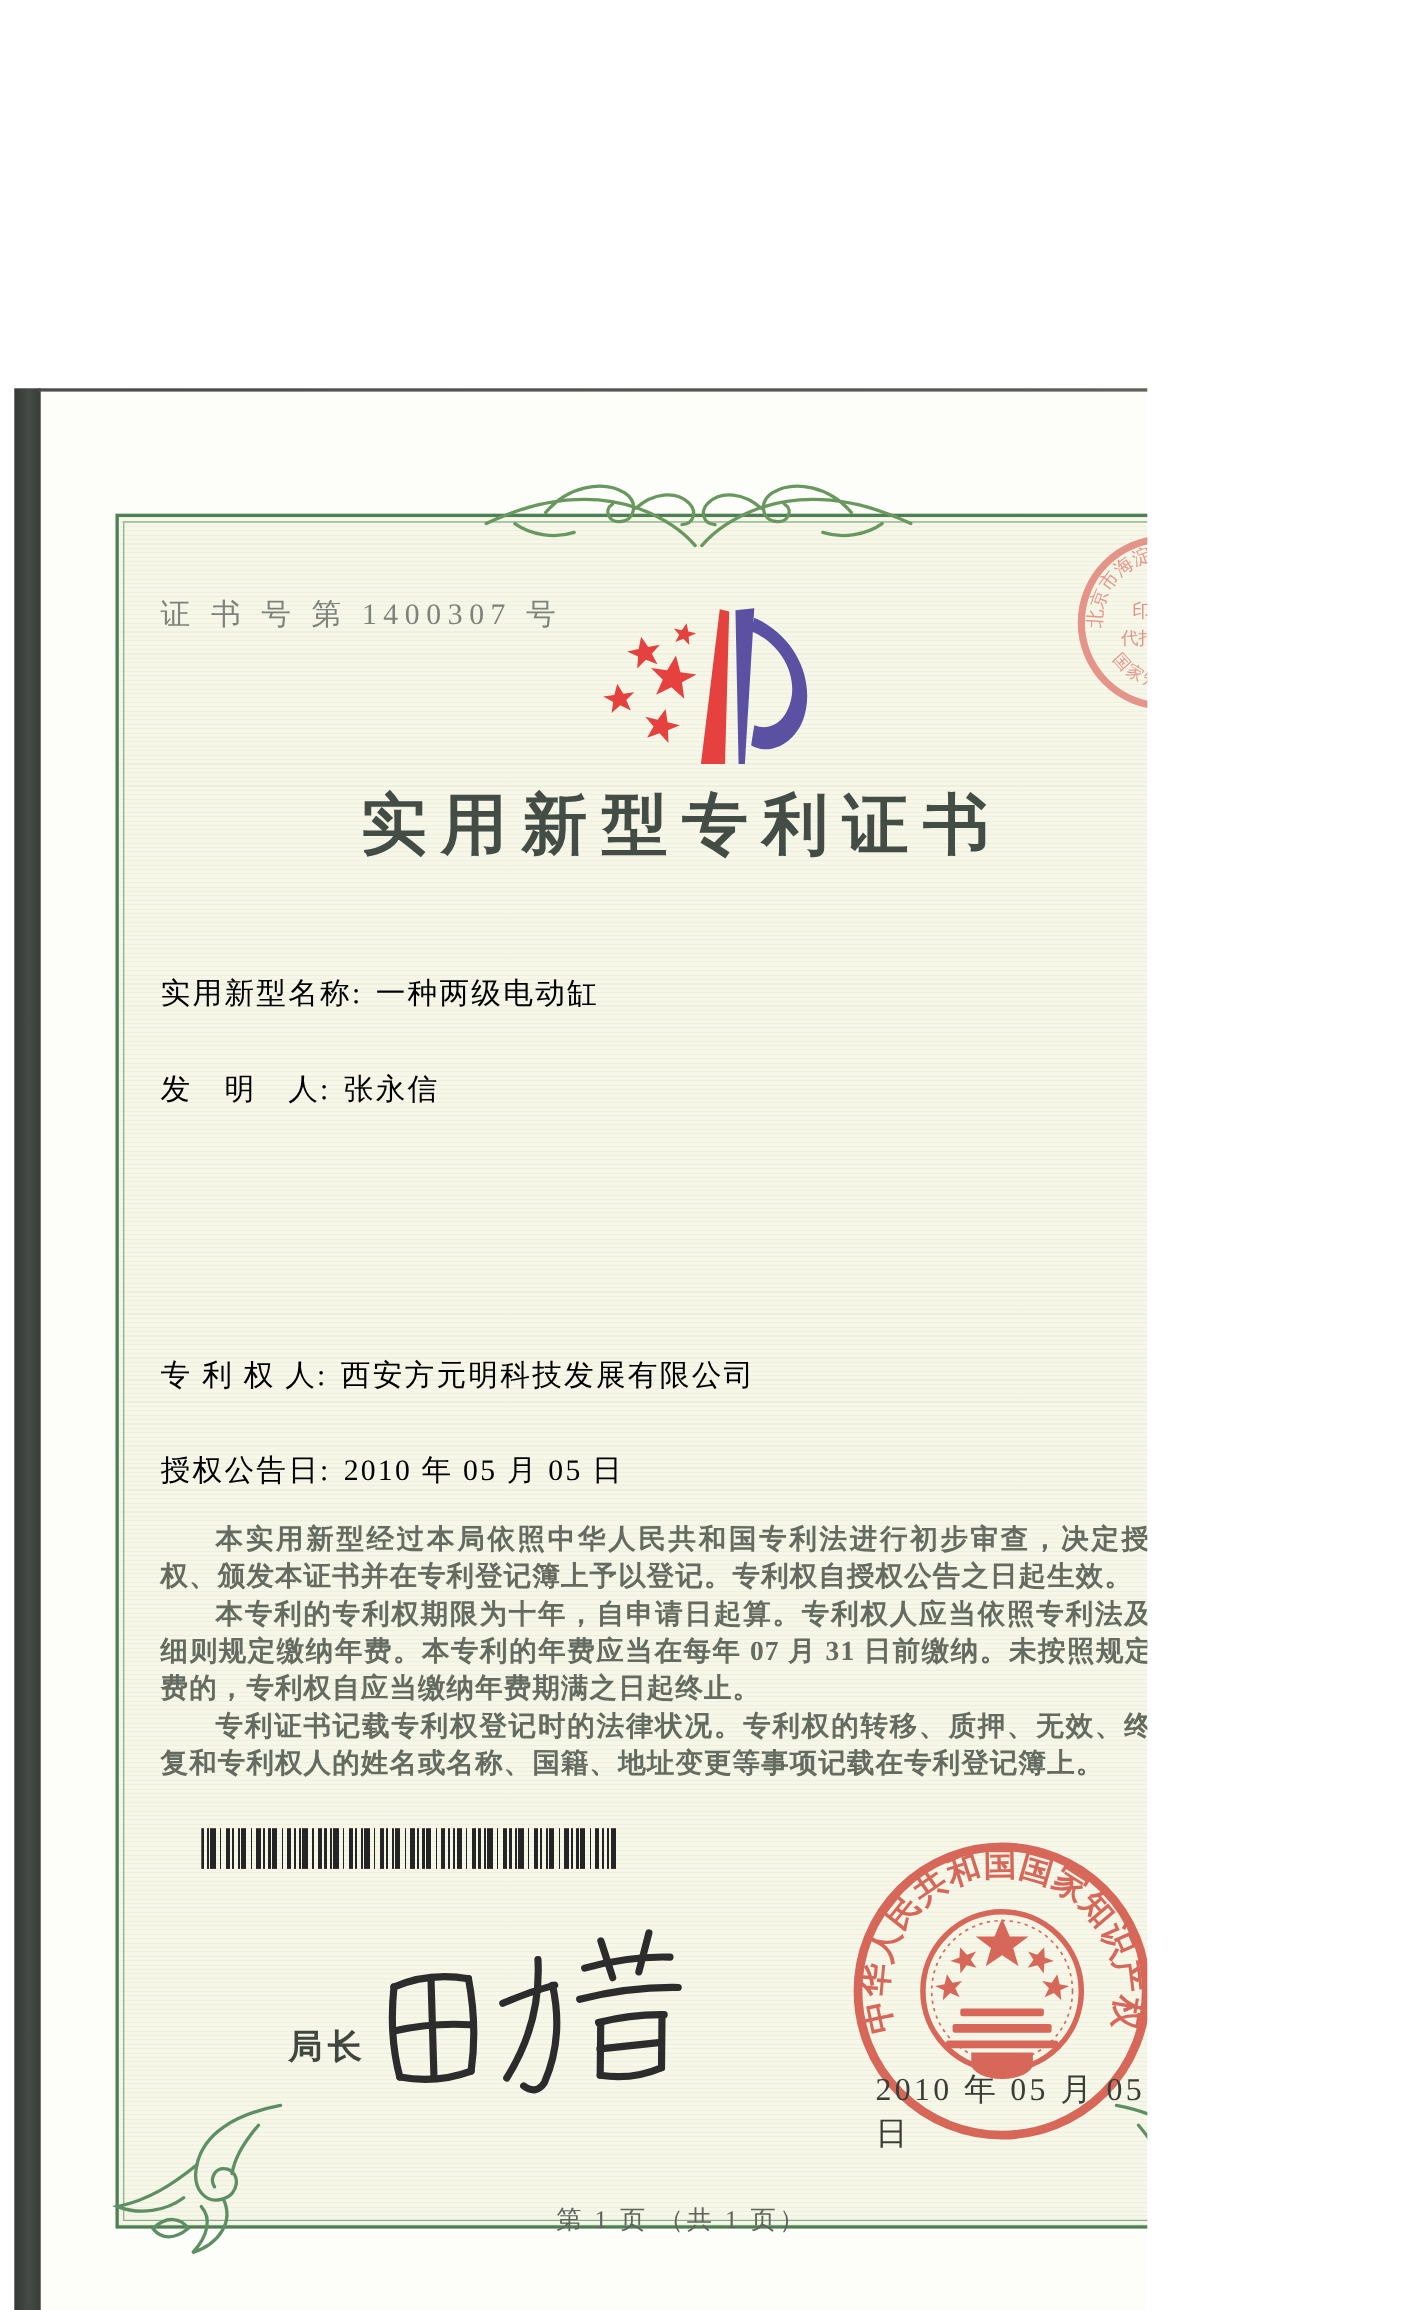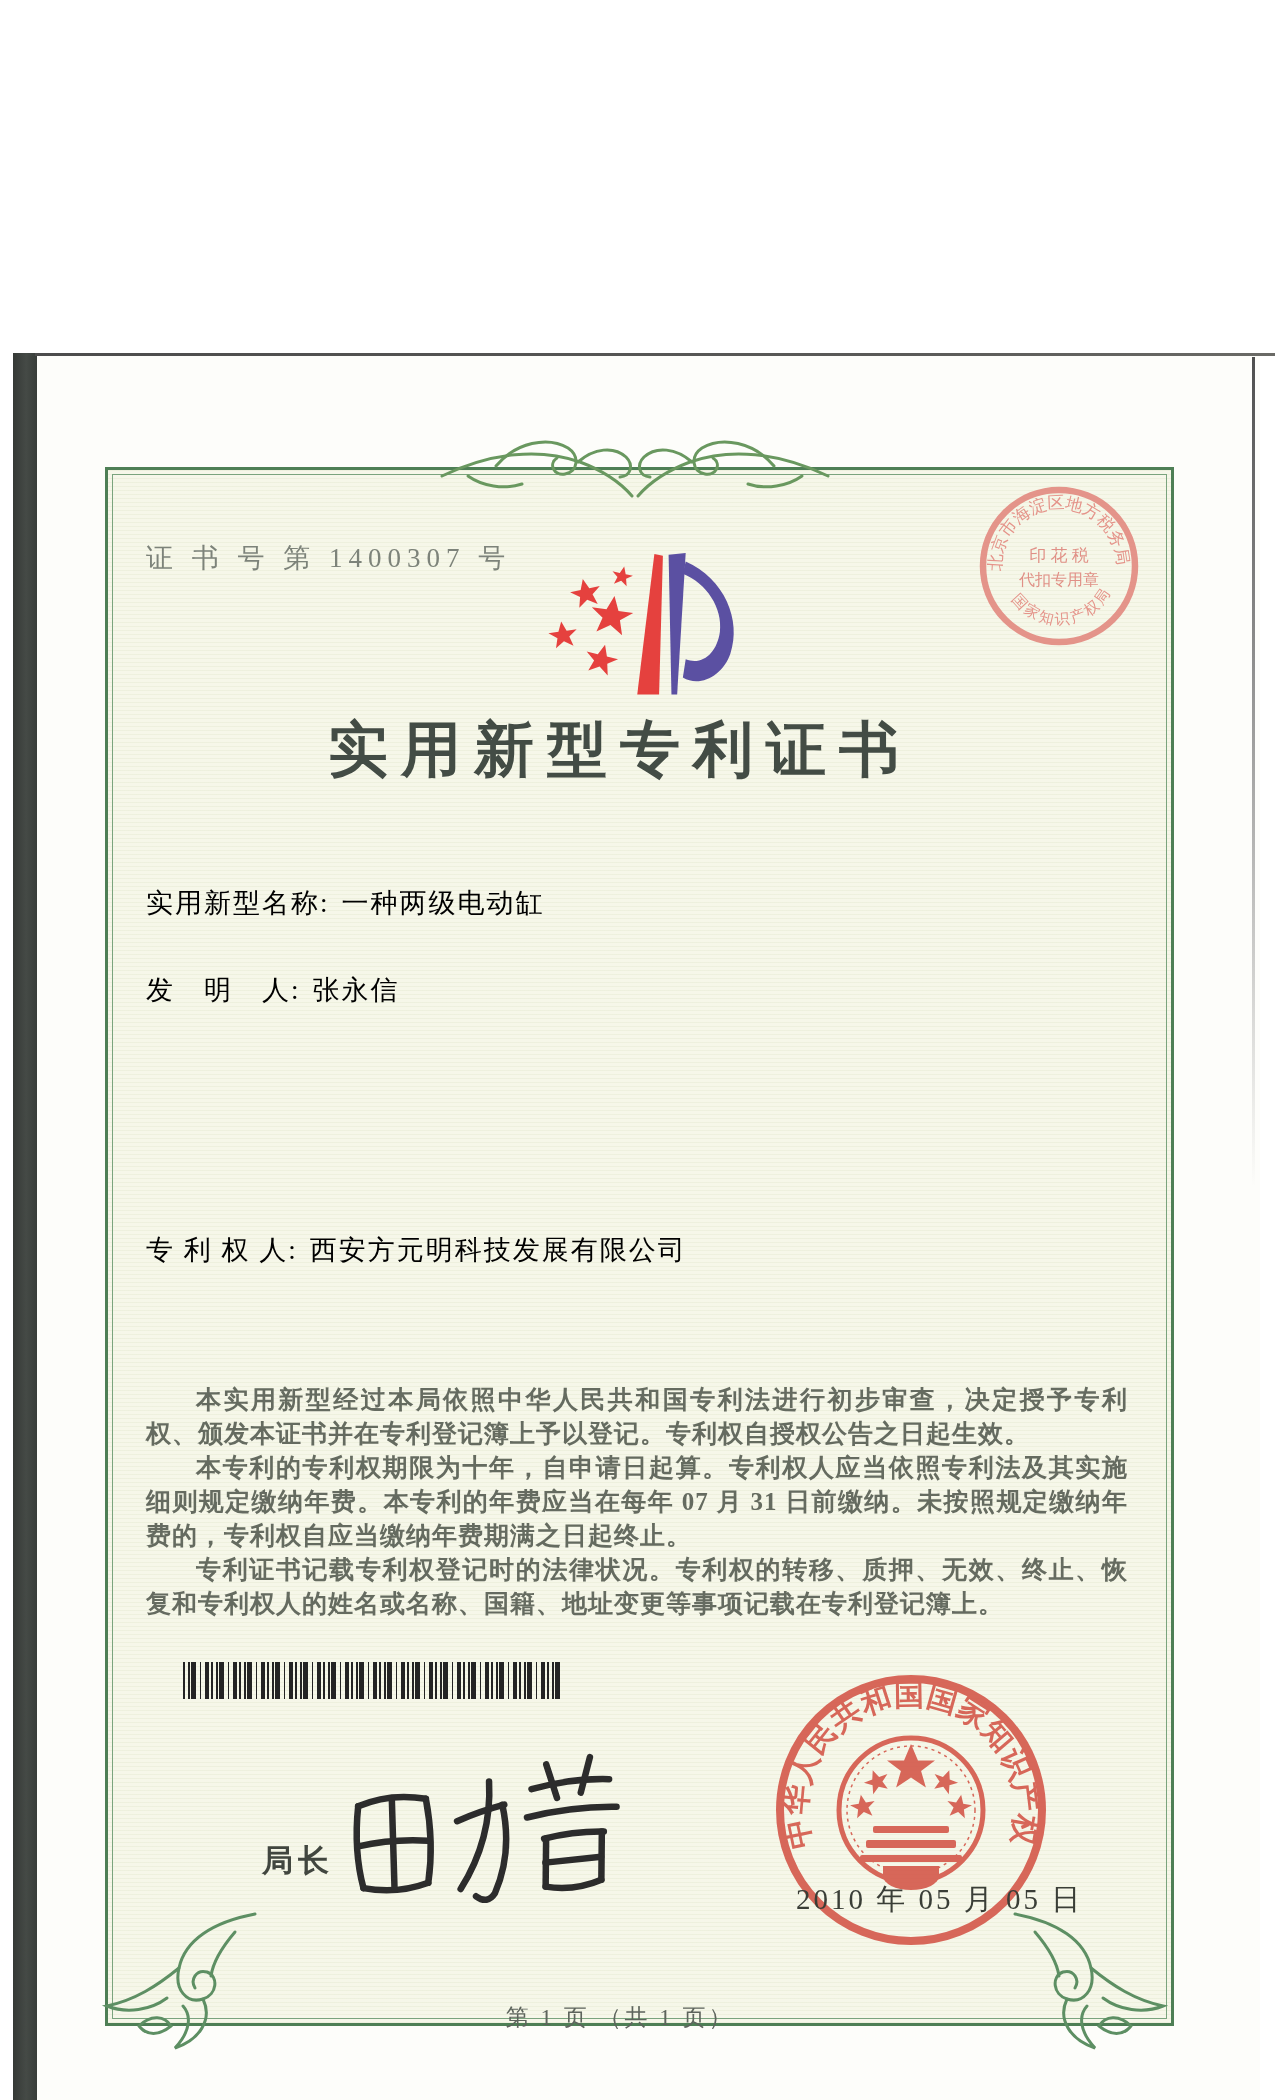--- a/index.html
+++ b/index.html
@@ -1,16 +1,16 @@
 <!DOCTYPE html>
 <html><head>
 <meta charset="utf-8">
 <style>
   html,body{margin:0;padding:0;background:#ffffff;}
-  .stage{position:relative;width:1275px;height:2100px;background:#ffffff;overflow:hidden;
+  .stage{position:relative;width:1043px;height:2100px;background:#ffffff;overflow:hidden;
          font-family:"Liberation Serif","DejaVu Serif",serif;}
   
   .paper{position:absolute;left:13px;top:355px;width:1247px;height:1745px;background:#fdfdfa;}
   .bind-strip{position:absolute;left:13px;top:353px;width:24px;height:1747px;
               background:linear-gradient(90deg,#353936,#454a46 55%,#383d39);}
   .edge-top{position:absolute;left:35px;top:353px;width:1240px;height:3px;
             background:linear-gradient(90deg,#4c4c4c,#5a5a58 70%,#6a6a66);}
   .edge-right{position:absolute;left:1252px;top:357px;width:3px;height:830px;
               background:linear-gradient(180deg,#4f4f4f,rgba(90,90,90,0));}
   
@@ -110,20 +110,23 @@
 
   <div class="frow r1">
     <span>实用新型名称:</span><span class="val">一种两级电动缸</span>
   </div>
   <div class="frow r2">
     <span>发　明　人:</span><span class="val">张永信</span>
   </div>
   <div class="frow r5">
     <span>专 利 权 人:</span><span class="val">西安方元明科技发展有限公司</span>
   </div>
+  <div class="frow r6">
+    <span>授权公告日:</span><span class="val">2010 年 05 月 05 日</span>
+  </div>
 
   <div class="body">
     <p>本实用新型经过本局依照中华人民共和国专利法进行初步审查，决定授予专利权、颁发本证书并在专利登记簿上予以登记。专利权自授权公告之日起生效。</p>
     <p>本专利的专利权期限为十年，自申请日起算。专利权人应当依照专利法及其实施细则规定缴纳年费。本专利的年费应当在每年 07 月 31 日前缴纳。未按照规定缴纳年费的，专利权自应当缴纳年费期满之日起终止。</p>
     <p>专利证书记载专利权登记时的法律状况。专利权的转移、质押、无效、终止、恢复和专利权人的姓名或名称、国籍、地址变更等事项记载在专利登记簿上。</p>
   </div>
 
   <div class="barcode"></div>
 
   <div class="director">局长</div>

